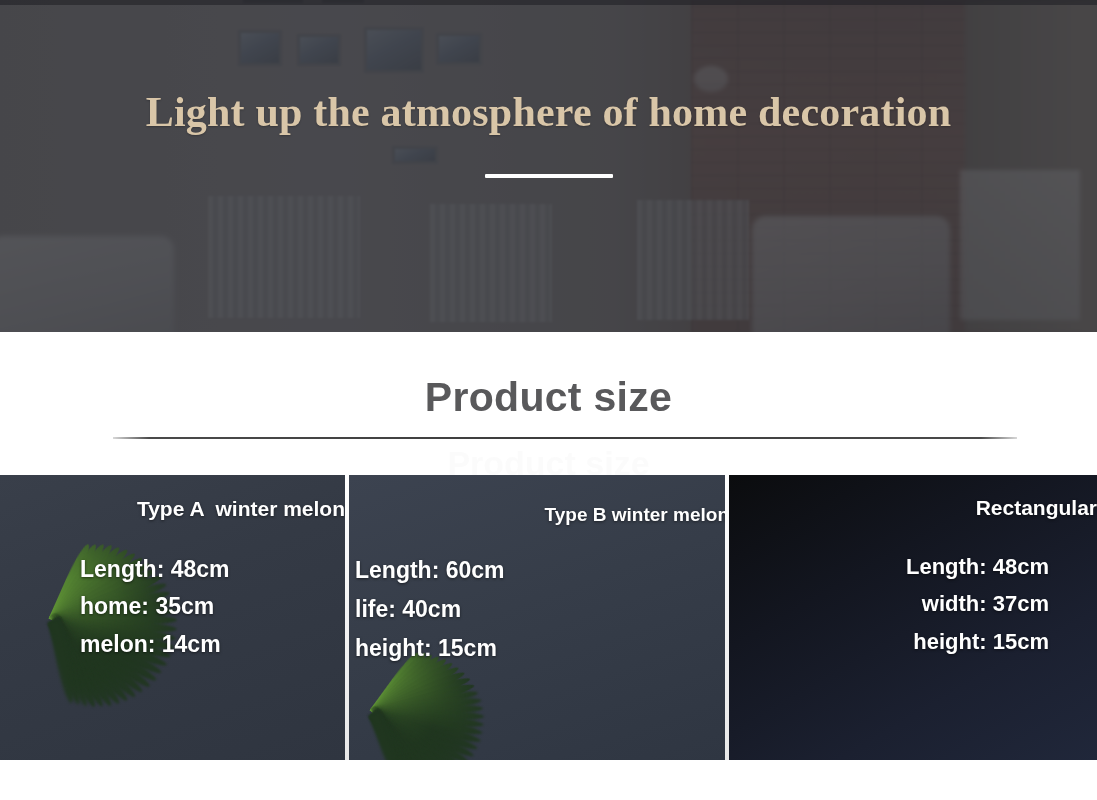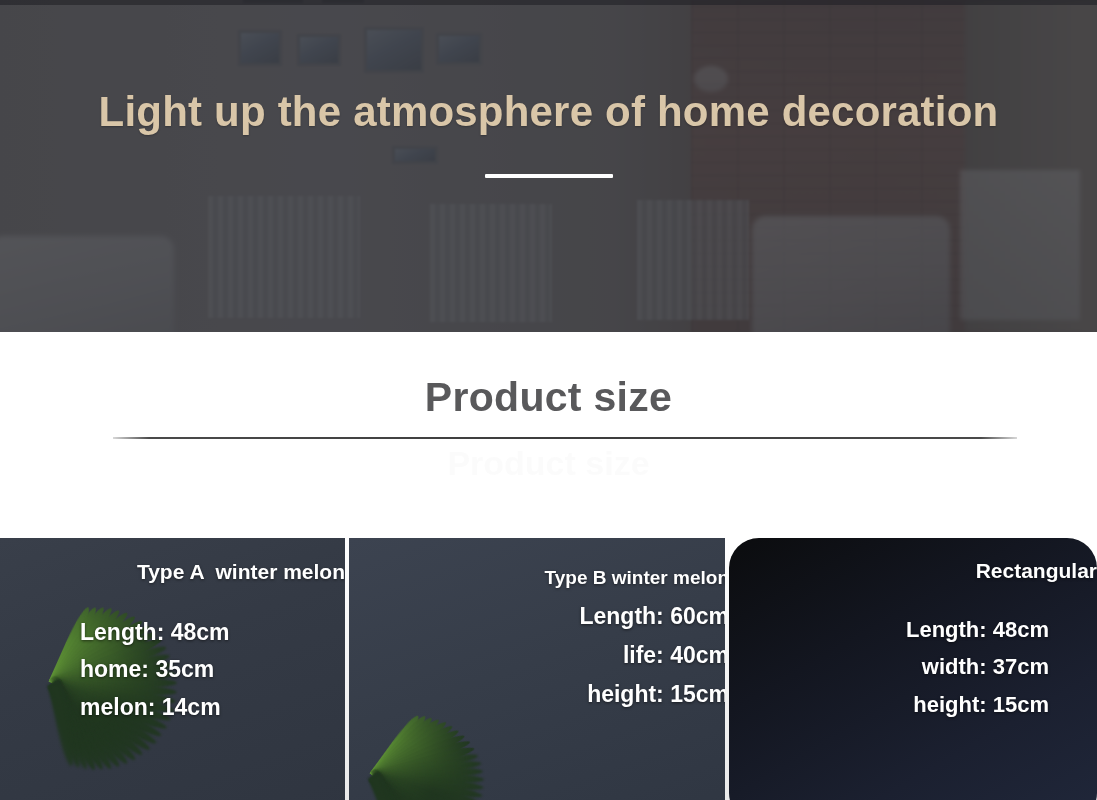--- a/index.html
+++ b/index.html
@@ -77,21 +77,21 @@
   .hero-overlay {
     position:absolute; inset:0;
     background:rgba(56,56,60,.72);
   }
   .hero-top-strip {
     position:absolute; left:0; top:0; width:100%; height:5px;
     background:rgba(30,30,34,.55);
   }
   .hero-content {
     position:absolute; inset:0;
-    display:flex; flex-direction:column; align-items:center;
+    display:flex; flex-direction:column; align-items:center;font-family:Liberation Serif, serif;
   }
   .hero-title {
     margin-top:88px;
     font-size:42px;
     font-weight:bold;
     letter-spacing:.2px;
     color:#d9c6a8;
     white-space:nowrap;
     text-shadow:0 1px 2px rgba(0,0,0,.25);
   }
@@ -105,21 +105,21 @@
   .hero-rule {
     margin-top:38px;
     width:128px; height:4px;
     background:#ffffff;
     border-radius:1px;
   }
 
   
   .size-section {
     position:relative;
-    width:1097px; height:206px;
+    width:1097px; height:143px;
     background:#ffffff;
   }
   .size-title {
     position:absolute; left:0; right:0; top:42px;
     text-align:center;
     font-size:41px;
     font-weight:bold;
     color:#59595b;
     letter-spacing:.3px;
   }
@@ -141,21 +141,21 @@
   
   .panels {
     position:relative;
     width:1097px; height:285px;
     display:flex;
     background:#ffffff;
   }
   .panel { position:relative; overflow:hidden; }
   .panel-a { width:345px; background:linear-gradient(160deg,#393f4a 0%,#343a45 40%,#2f3540 100%); }
   .panel-b { width:380px; margin-left:4px; background:linear-gradient(160deg,#3c4350 0%,#363d49 45%,#2f3642 100%); }
-  .panel-c { width:368px; background:linear-gradient(150deg,#0b0c0e 0%,#131620 35%,#1b2030 70%,#20273a 100%);border-radius:30px; }
+  .panel-c { width:368px; background:linear-gradient(150deg,#0b0c0e 0%,#131620 35%,#1b2030 70%,#20273a 100%); }
 
   .panel-title {
     position:relative; z-index:5;
     text-align:right;
     color:#ffffff;
     font-weight:bold;
     text-shadow:0 1px 3px rgba(0,0,0,.5);
     white-space:pre;
   }
   .panel-a .panel-title { font-size:21px; margin-top:22px; padding-left:14px; }
@@ -163,21 +163,21 @@
   .panel-c .panel-title { font-size:21px; margin-top:21px; padding-left:8px; }
 
   .dims {
     position:relative; z-index:5;
     color:#ffffff;
     font-weight:bold;
     text-shadow:0 1px 3px rgba(0,0,0,.55);
   }
   .dims div { white-space:nowrap; }
   .panel-a .dims { margin-top:30px; padding-left:80px; font-size:23px; line-height:1.63; }
-  .panel-b .dims { margin-top:8px; text-align:right; font-size:23px; line-height:1.7; padding-left:6px; }
+  .panel-b .dims { margin-top:25px; text-align:left; font-size:23px; line-height:1.7; padding-left:6px; }
   .panel-c .dims { margin-top:28px; text-align:right; padding-right:48px; font-size:22px; line-height:1.7; }
 
   
   .frond { position:absolute; z-index:2; pointer-events:none; }
   .frond-a { left:-96px; top:-10px; width:300px; height:300px; }
   .frond-b { left:-120px; top:88px; width:290px; height:290px; }
   .leaf {
     position:absolute; left:50%; top:50%;
     width:112px; height:11px;
     border-radius:0 60% 60% 0;

